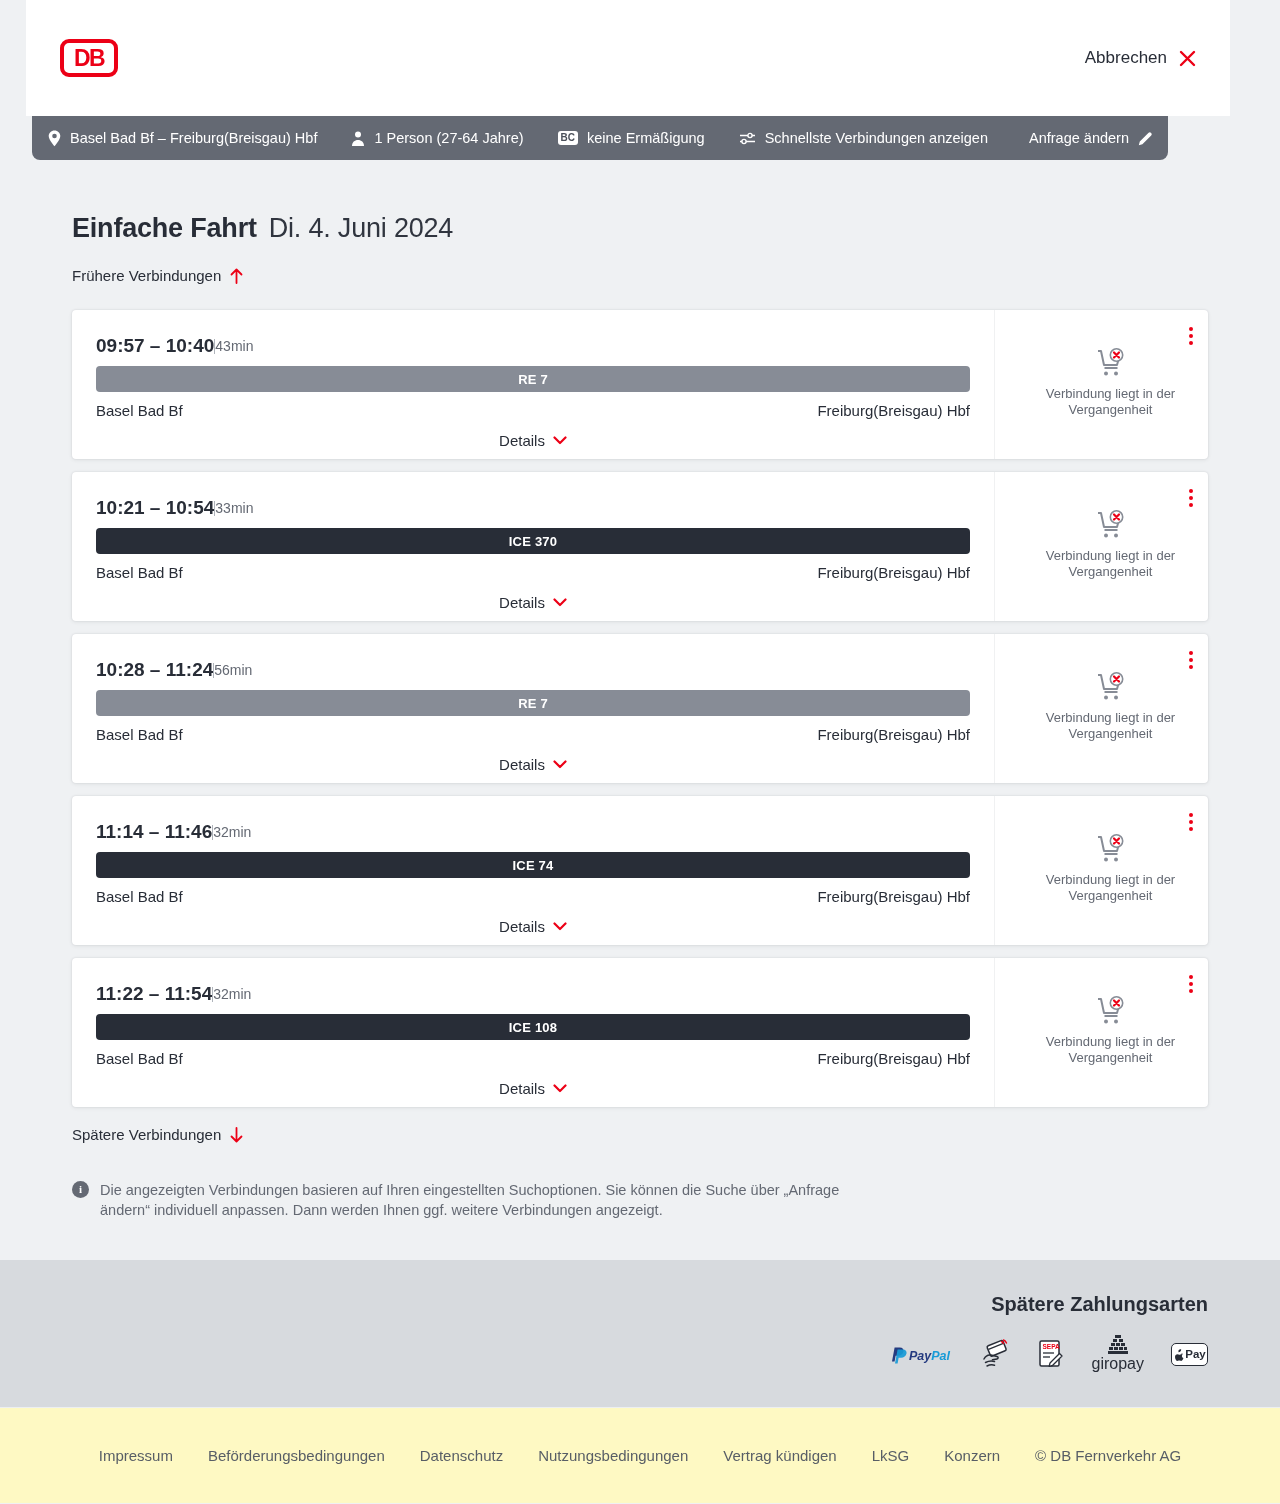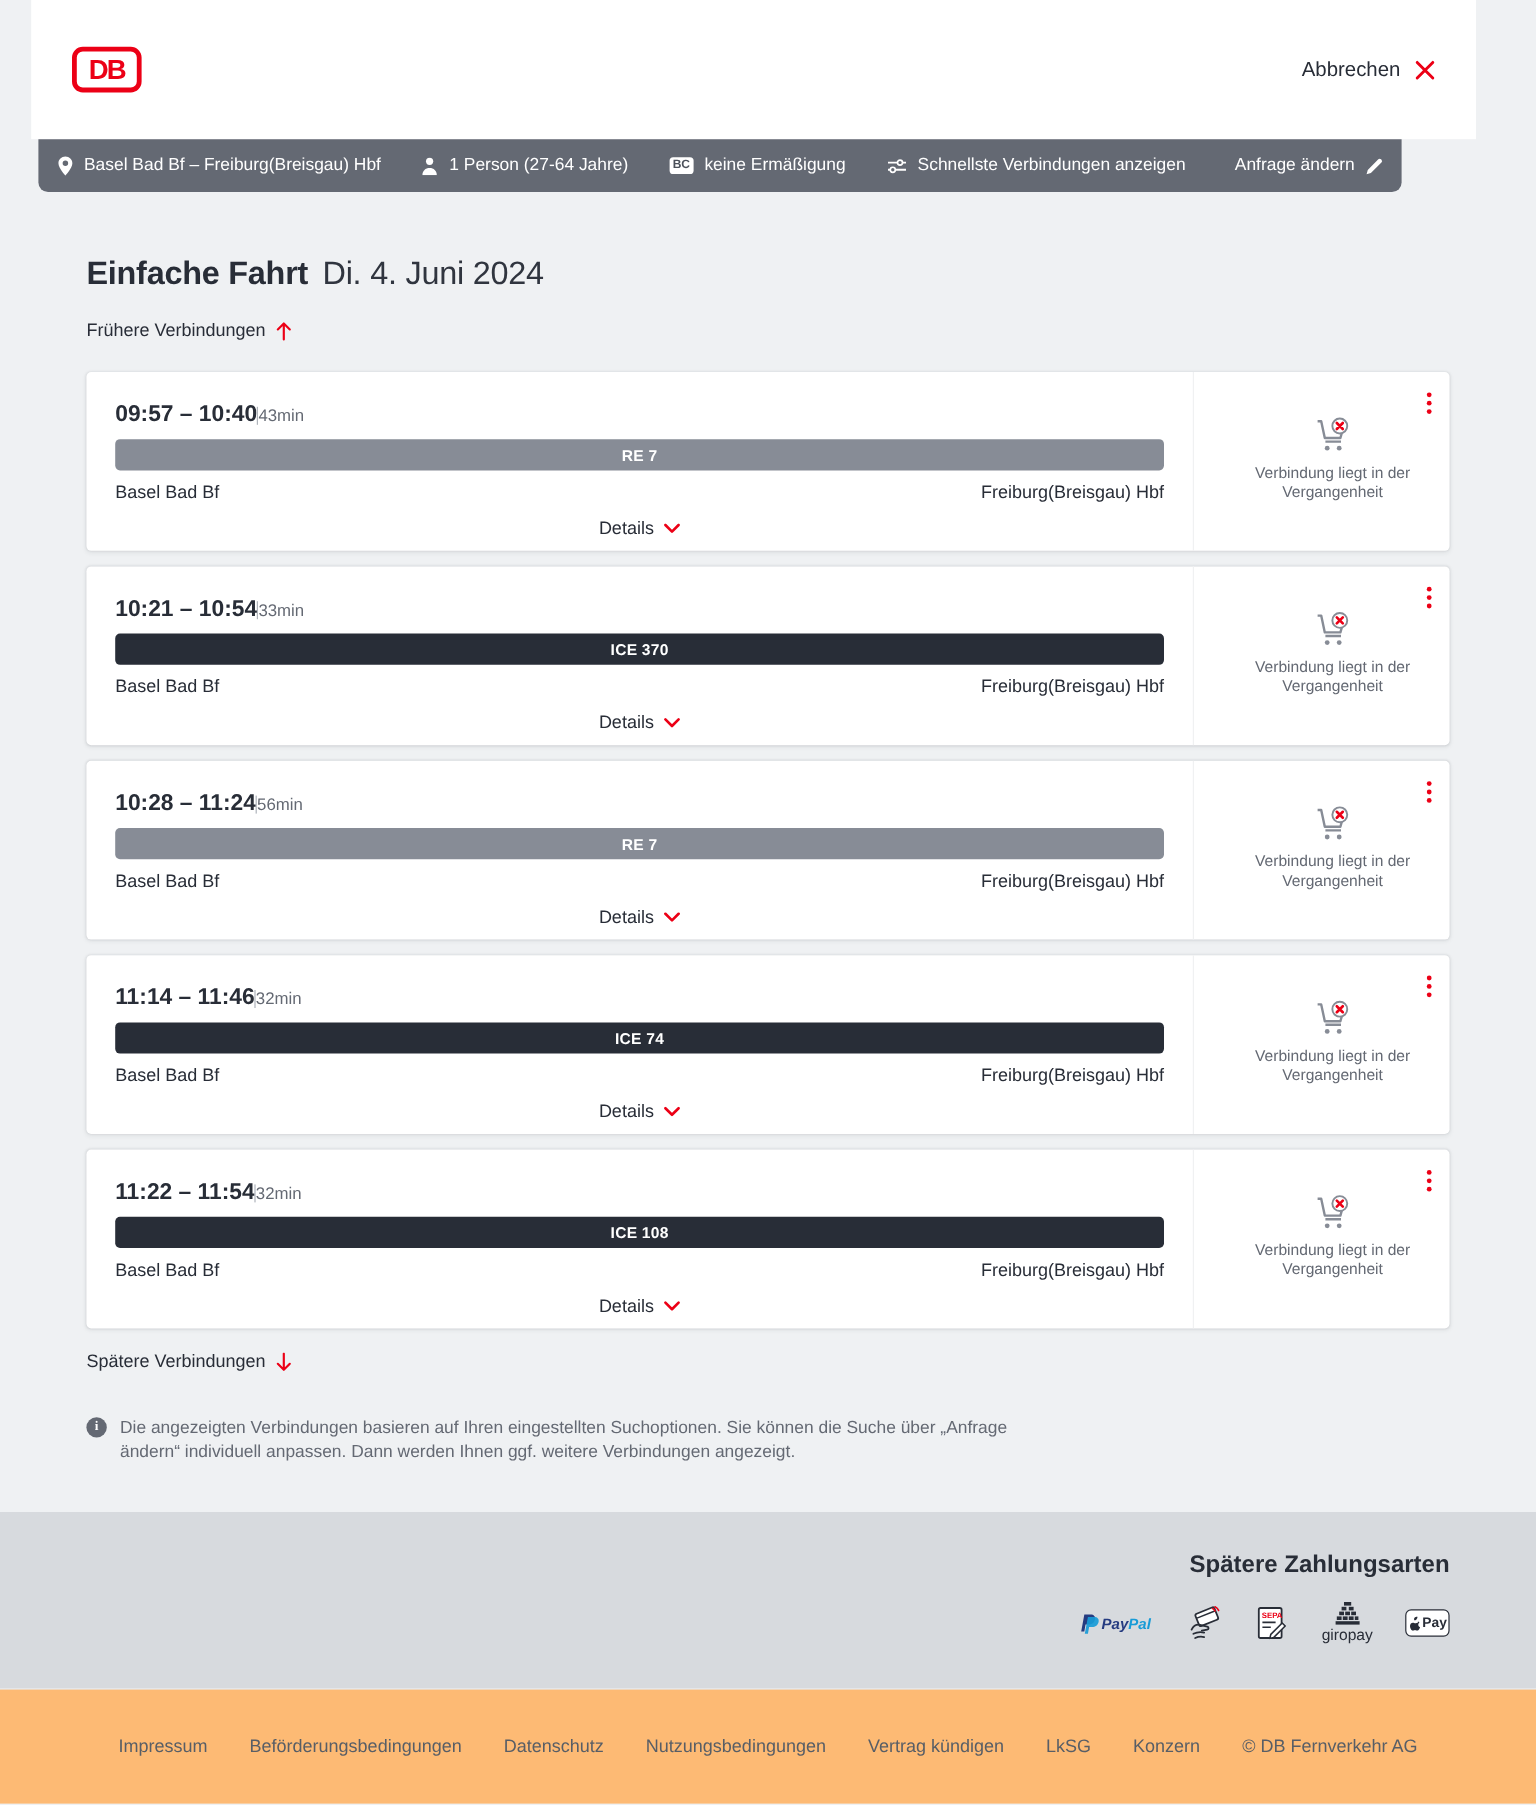--- a/index.html
+++ b/index.html
@@ -107,28 +107,28 @@
   .info-text{ font-size:14.5px; color:#646973; line-height:20px; }
   
   .bottom{ position:absolute; left:0; top:1260px; width:1280px; height:244px; }
   .payment{
     height:148px; background:#d7dade; border-bottom:1px solid #edeff1;
     padding-right:72px; display:flex; flex-direction:column; align-items:flex-end;
   }
   .payment-title{ margin-top:33px; font-size:20px; font-weight:800; color:#282d37; }
   .payment-icons{ margin-top:19px; display:flex; align-items:center; gap:27px; }
   .pm{ display:flex; flex-direction:column; align-items:center; }
-  .giropay-label{ font-size:13px; color:#282d37; margin-top:1px; }
+  .giropay-label{ font-size:16px; color:#282d37; margin-top:1px; }
   .applepay-badge{
     width:37px; height:23px; background:#fff; border:1.5px solid #282d37; border-radius:5px;
     display:flex; align-items:center; justify-content:center; gap:1px;
   }
   .applepay-badge span{ font-size:11.5px; font-weight:600; color:#282d37; }
   .footer{
-    height:95px; background:#fdba74; display:flex; align-items:center; justify-content:center;
+    height:95px; background:#fef9c3; display:flex; align-items:center; justify-content:center;
     gap:35px; font-size:15px; color:#585e66;
   }
   .footer a{ color:#585e66; text-decoration:none; cursor:pointer; }
   .footer .copyright{ cursor:default; }
 </style>
 </head>
 <body>
 
 <div class="header">
   <div class="db-logo">

